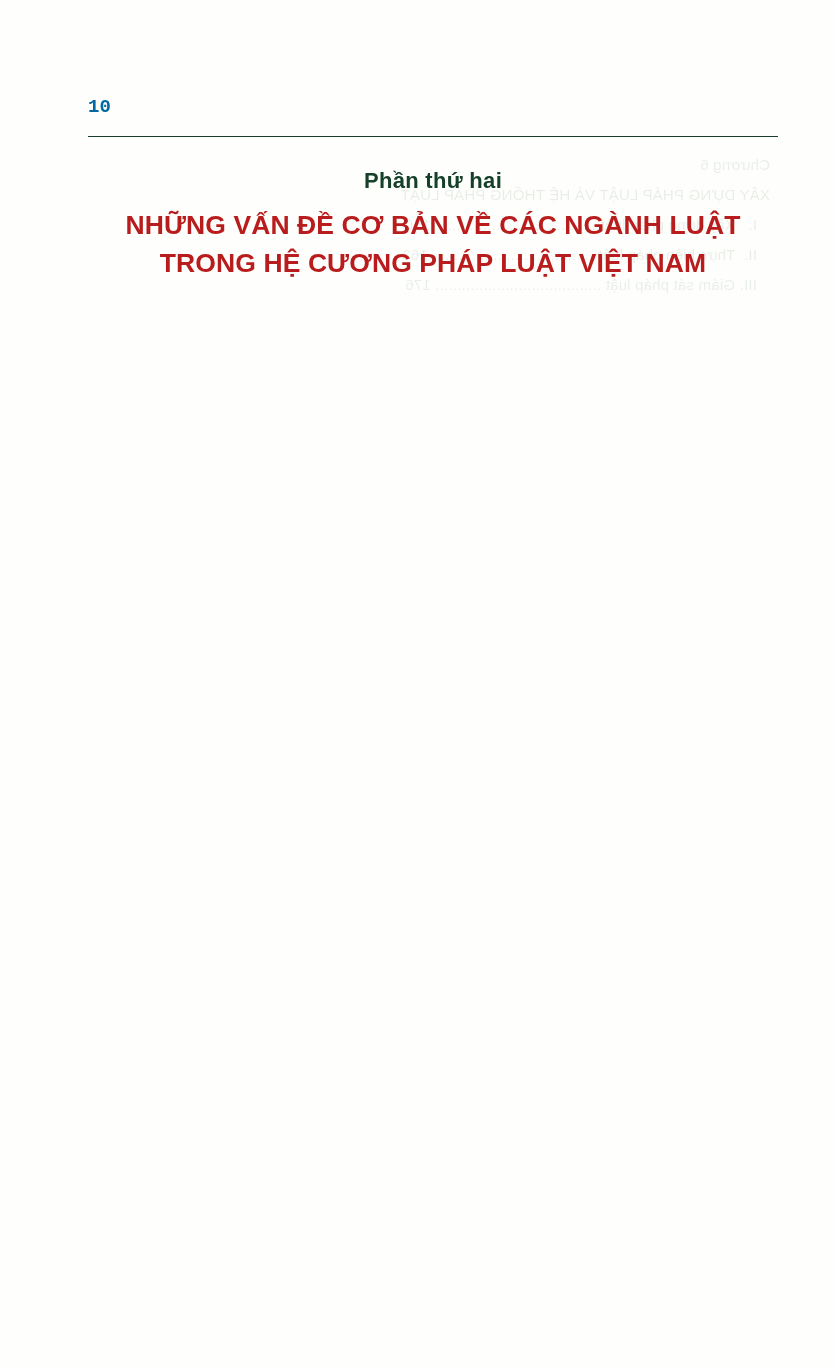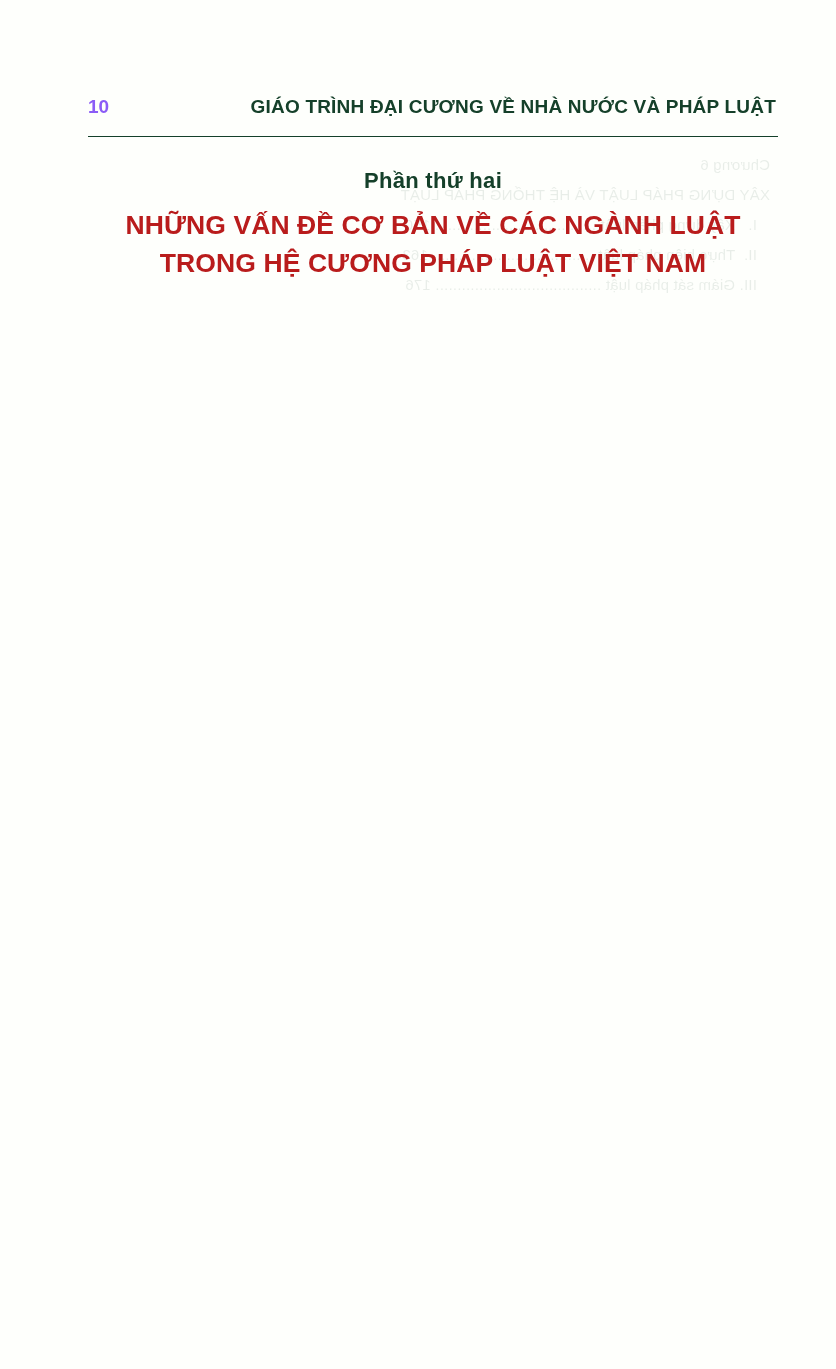--- a/index.html
+++ b/index.html
@@ -47,24 +47,24 @@
     left: 88px;
     top: 96px;
     width: 690px;
     height: 40px;
     border-bottom: 1.6px solid #14402a;
     display: flex;
     align-items: flex-start;
     justify-content: flex-start;
   }
   .header .pageno {
-    font-family: Liberation Sans, sans-serif;
+    font-family: Liberation Mono, monospace;
     font-weight: 700;
     font-size: 19px;
-    color: #8b5cf6;
+    color: #0369a1;
     width: 100px;
   }
   .header .book-title {
     font-family: "Liberation Sans", sans-serif;
     font-weight: 700;
     font-size: 19px;
     letter-spacing: 0.2px;
     color: #15402a;
     flex: 1;
     text-align: right;
@@ -183,21 +183,20 @@
 
 Chương 9
 CÁC HỆ THỐNG PHÁP LUẬT LỚN TRÊN THẾ GIỚI
    I.   Hệ thống pháp luật XHCN .......................... 255
    II.  Hệ thống pháp luật châu Âu lục địa (Civil Law)
    III. Hệ thống Thông luật (Common Law) ........ 262
    IV.  Hệ thống pháp luật Hồi giáo ....................... 268</div>
 
   <div class="header">
     <div class="pageno">10</div>
-    <div class="book-title">GIÁO TRÌNH ĐẠI CƯƠNG VỀ NHÀ NƯỚC VÀ PHÁP LUẬT</div>
   </div>
 
   <div class="part-wrap">
     <div class="part-label">Phần thứ hai</div>
     <div class="part-title">
       <div>NHỮNG VẤN ĐỀ CƠ BẢN VỀ CÁC NGÀNH LUẬT</div>
       <div>TRONG HỆ CƯƠNG PHÁP LUẬT VIỆT NAM</div>
     </div>
   </div>
 

